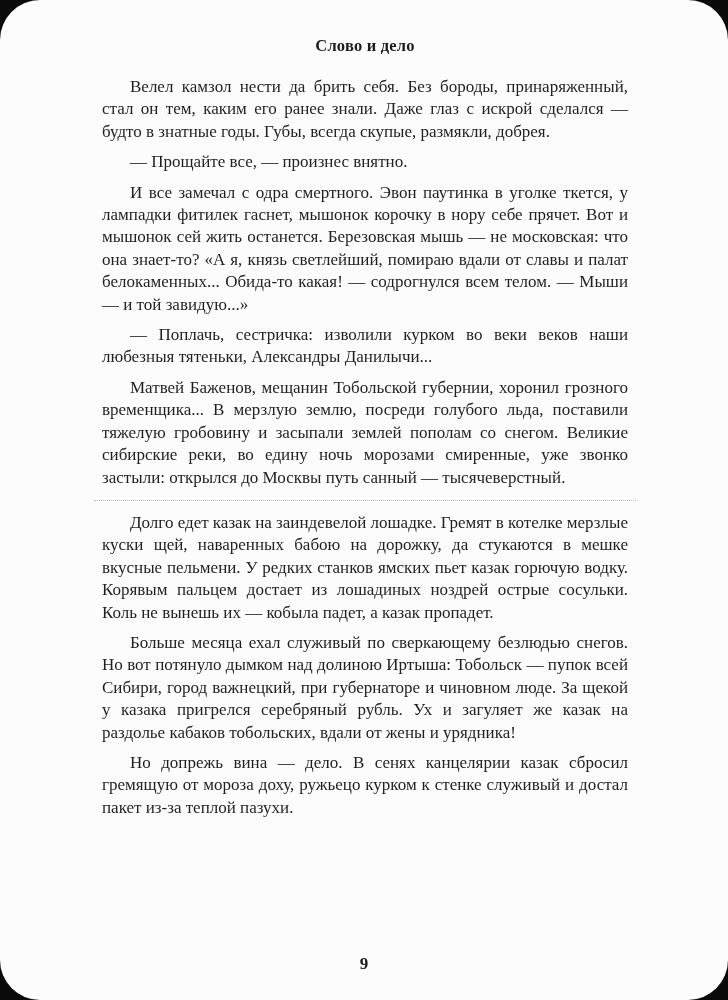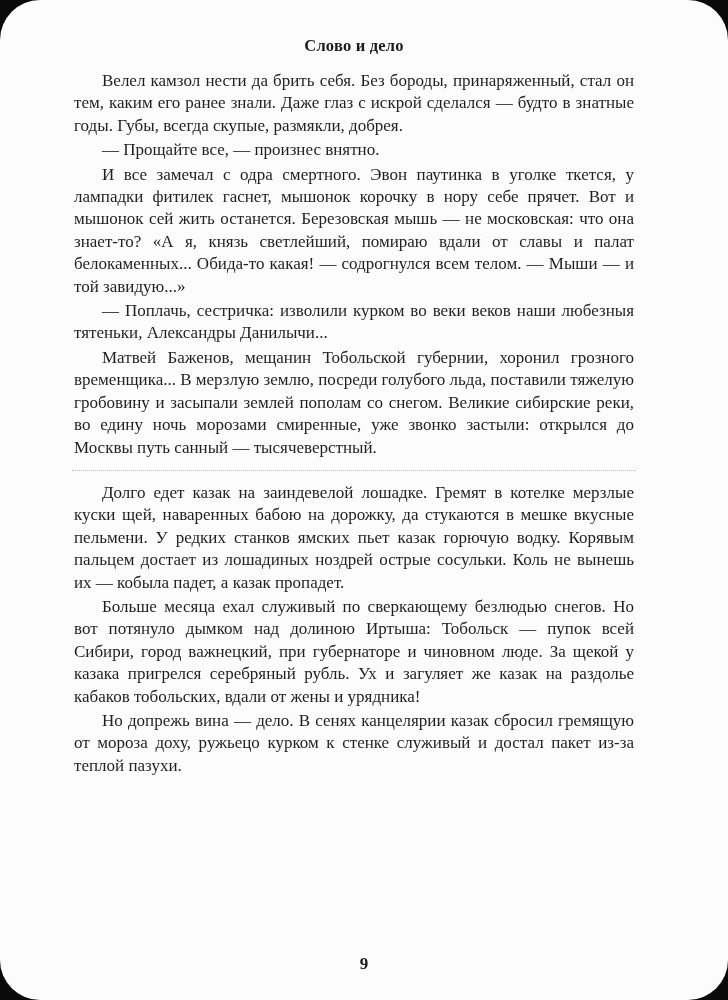--- a/index.html
+++ b/index.html
@@ -15,39 +15,39 @@
   .screen {
     position: relative;
     width: 728px;
     height: 1000px;
     box-sizing: border-box;
     background: #fcfcfc;
     border-radius: 40px;
     overflow: hidden;
   }
   .page-inner {
-    padding: 32px 92px 0 72px;
+    padding: 32px 92px 0 94px;
   }
   .running-head {
     margin: 0;
     padding: 4px 0 12px 0;
     text-align: center;
     font-size: 16.5px;
     font-weight: bold;
     color: #1c1c1c;
     letter-spacing: 0.2px;
   }
   .text-body {
     font-size: 17px;
     line-height: 22.4px;
     color: #1f1f1f;
     text-align: justify;
   }
   .para {
-    margin: 2px;
+    margin: 8px;
     text-indent: 28px;
   }
   .divider {
     height: 0;
     border: none;
     border-top: 1px dotted #b8b8b8;
     margin: 11px 0;
   }
   .page-number {
     position: absolute;

